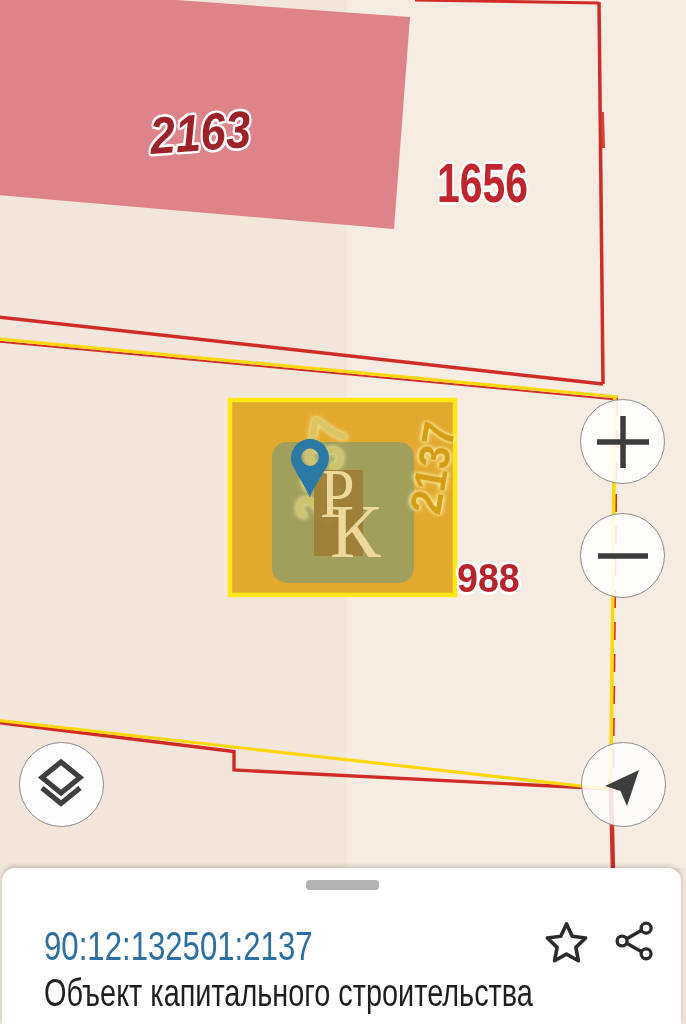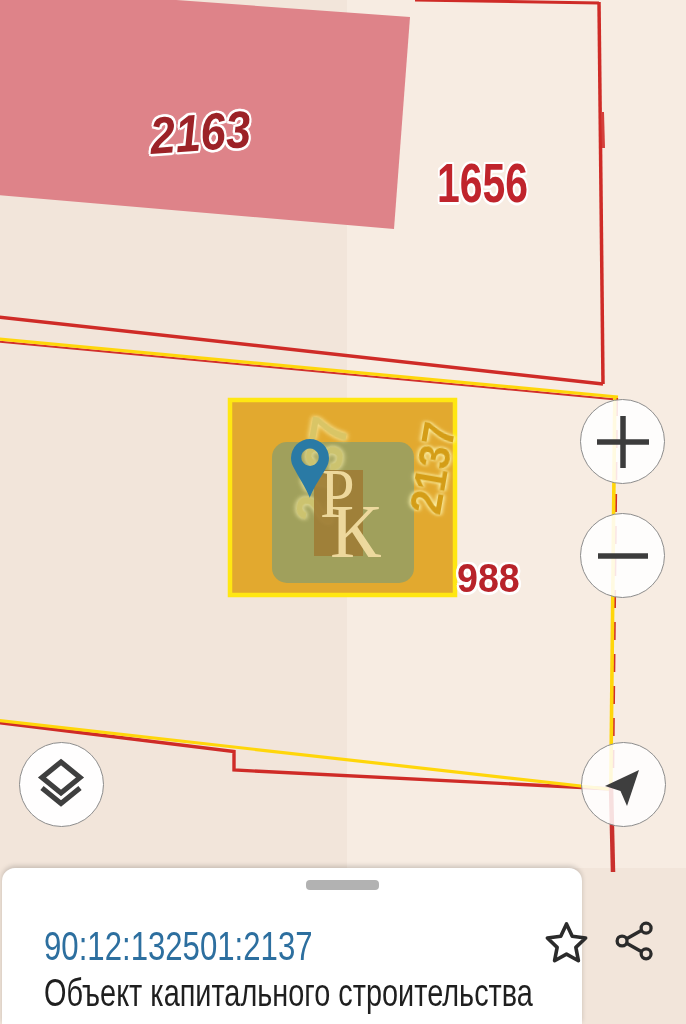--- a/index.html
+++ b/index.html
@@ -94,21 +94,21 @@
   </svg>
 </div>
 
 <div class="btn" style="left:580.5px;top:742px;background:rgba(255,255,255,.85);">
   <svg width="52" height="52" viewBox="0 0 52 52" xmlns="http://www.w3.org/2000/svg">
 
     <polygon points="42,11 8,27 23.5,32 30,47" fill="#3e3e3e"></polygon>
   </svg>
 </div>
 
-<div style="position:absolute;left:2px;top:868px;width:580px;height:156px;background:#fff;
+<div style="position:absolute;left:2px;top:868px;width:679px;height:156px;background:#fff;
      border-radius:13px 13px 0 0;box-shadow:0 -2px 5px rgba(0,0,0,.18);">
 
   <div style="position:absolute;left:304px;top:12px;width:73px;height:9.5px;border-radius:4px;background:#b2b2b2;"></div>
 
   <div style="position:absolute;left:42px;top:55px;font-size:41px;color:#2d6f9f;
        transform:scaleX(.76);transform-origin:left top;white-space:nowrap;">90:12:132501:2137</div>
 
   <div style="position:absolute;left:42px;top:104px;font-size:38px;color:#1f1f1f;
        transform:scaleX(.76);transform-origin:left top;white-space:nowrap;">Объект капитального строительства</div>
 

